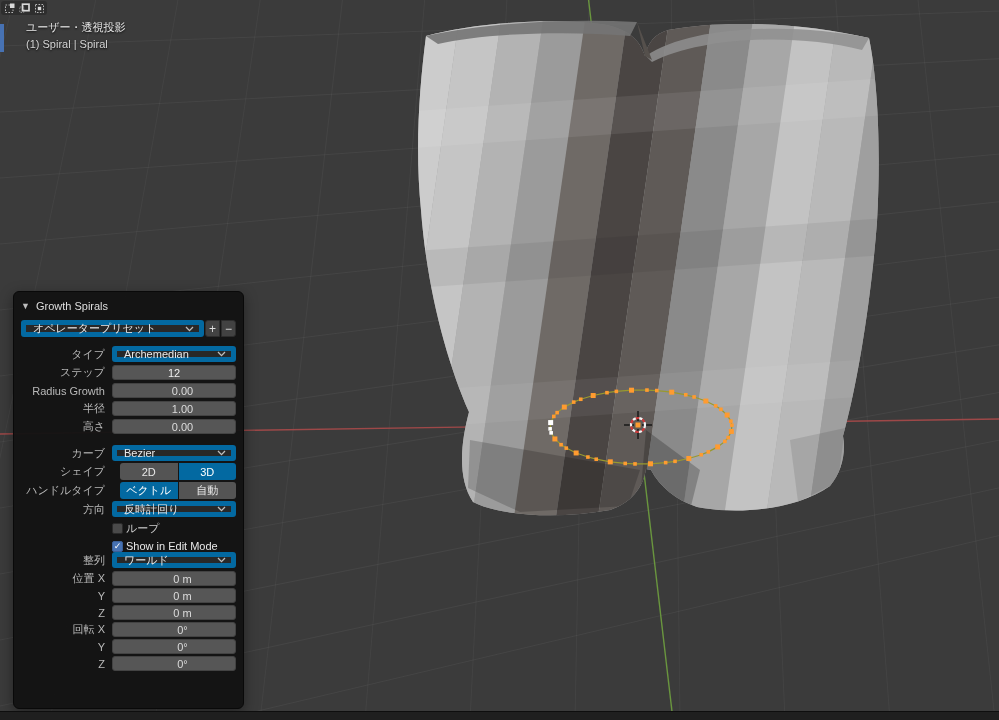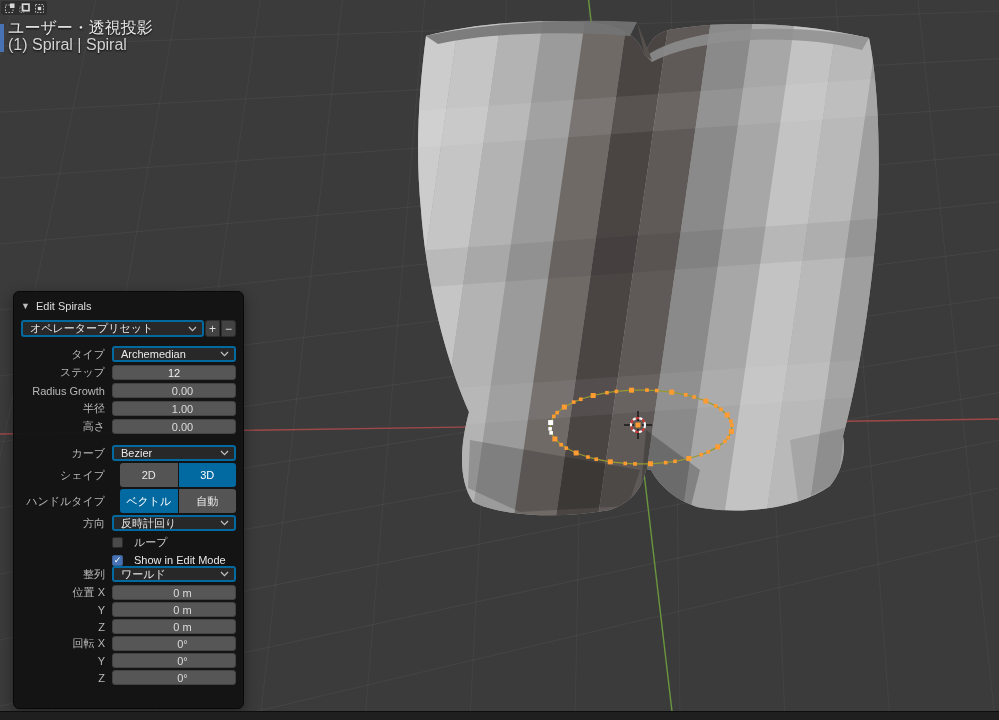--- a/index.html
+++ b/index.html
@@ -5,53 +5,53 @@
   html,body{margin:0;padding:0;background:#222;}
   #app{position:relative;width:999px;height:720px;overflow:hidden;background:#3b3b3b;
        font-family:"Liberation Sans", sans-serif; -webkit-font-smoothing:antialiased;}
   svg{display:block;}
   
   #vp-svg{position:absolute;left:0;top:0;}
   #selmode-bar{position:absolute;left:1px;top:1px;width:46px;height:14px;background:#2e2e2e;
       border-radius:3px;display:flex;align-items:center;gap:1px;padding:0 1px;box-sizing:border-box;}
   .selmode-btn{width:14px;height:12px;display:flex;align-items:center;justify-content:center;border-radius:2px;}
   #tool-accent{position:absolute;left:0;top:24px;width:4px;height:28px;background:#4772b3;}
-  #view-text{position:absolute;left:8px;top:19px;color:#e9e9e9;font-size:16px;line-height:17px;
+  #view-text{position:absolute;left:26px;top:19px;color:#e9e9e9;font-size:11px;line-height:17px;
       text-shadow:0 1px 2px rgba(0,0,0,.85);white-space:nowrap;}
   #view-text .sub{color:#d4d4d4;}
   
   #statusbar{position:absolute;left:0;top:711px;width:999px;height:9px;background:#1f1f1f;border-top:1px solid #0e0e0e;box-sizing:border-box;}
   
   #panel{position:absolute;left:13px;top:291px;width:231px;height:418px;background:rgba(19,19,19,0.96);
       border:1px solid #090909;border-radius:6px;box-sizing:border-box;padding:5px 7px 0 7px;
       color:#e6e6e6;font-size:11px;box-shadow:0 4px 14px rgba(0,0,0,.4);}
   #panel-header{display:flex;align-items:center;height:17px;color:#dedede;}
   #panel-header .caret{margin-right:6px;color:#bdbdbd;font-size:9px;}
   .row{display:flex;align-items:center;}
   .lbl{flex:0 0 91px;text-align:right;padding-right:7px;box-sizing:border-box;color:#b9b9b9;
        white-space:nowrap;overflow:hidden;font-size:11px;}
   .fld{flex:1;min-width:0;}
-  .dd{height:16px;background:#282828;border:2px solid #0369a1;border-radius:3px;display:flex;align-items:center;
+  .dd{height:16px;background:#282828;border:5px solid #0369a1;border-radius:3px;display:flex;align-items:center;
       padding:0 5px 0 7px;box-sizing:border-box;color:#e9e9e9;cursor:default;}
   .dd .txt{flex:1;white-space:nowrap;overflow:hidden;}
   .chev{flex:0 0 auto;margin-left:4px;}
   .num{height:15px;background:#565656;border:1px solid #434343;border-radius:3px;display:flex;align-items:center;
       justify-content:center;color:#f0f0f0;box-sizing:border-box;}
   .num.dim{color:#dcdcdc;padding-left:17px;}
-  .seg{display:flex;height:24px;gap:1px;padding-left:8px;}
+  .seg{display:flex;height:17px;gap:1px;padding-left:8px;}
   .seg .opt{flex:1;display:flex;align-items:center;justify-content:center;background:#545454;color:#e9e9e9;box-sizing:border-box;}
   .seg .opt:first-child{border-radius:3px 0 0 3px;}
   .seg .opt:last-child{border-radius:0 3px 3px 0;}
   .seg .opt.on{background:#0369a1;color:#ffffff;}
   .cbrow{display:flex;align-items:center;height:12px;}
   .cb{width:11px;height:11px;border-radius:2px;background:#4a4a4a;border:1px solid #2a2a2a;box-sizing:border-box;
       display:flex;align-items:center;justify-content:center;}
   .cb.on{background:#4772b3;border-color:#3a5f97;}
   .cb.on::after{content:"\2713";color:#fff;font-size:9px;line-height:1;}
-  .cblbl{margin-left:11px;color:#cdcdcd;}
+  .cblbl{margin-left:3px;color:#cdcdcd;}
   .cblbl.bright{color:#e8e8e8;}
   #preset-row{display:flex;align-items:center;gap:1px;height:17px;margin-top:6px;}
   #preset-row .dd{flex:1;height:17px;}
   .mini-btn{flex:0 0 15px;height:17px;background:#424242;border:1px solid #2d2d2d;box-sizing:border-box;
       display:flex;align-items:center;justify-content:center;color:#dddddd;font-size:12px;}
   .mini-btn.add{border-radius:3px 0 0 3px;}
   .mini-btn.sub{border-radius:0 3px 3px 0;}
   
   .mt9{margin-top:9px;}  .mt8{margin-top:8px;}  .mt3{margin-top:3px;}
   .mt11{margin-top:11px;} .mt2{margin-top:2px;} .mt5{margin-top:5px;}
@@ -221,21 +221,21 @@
   <div id="tool-accent"></div>
 
   <div id="view-text">
     <div>ユーザー・透視投影</div>
     <div class="sub">(1) Spiral | Spiral</div>
   </div>
 
   <div id="panel">
     <div id="panel-header">
       <span class="caret">▼</span>
-      <span>Edit Spirals</span>
+      <span>Growth Spirals</span>
     </div>
 
     <div id="preset-row">
       <div class="dd">
         <span class="txt">オペレータープリセット</span>
         <svg class="chev" width="9" height="6" viewBox="0 0 9 6">
             <path d="M1 1 L4.5 4.6 L8 1" fill="none" stroke="#bfbfbf" stroke-width="1.3"></path>
           </svg>
       </div>
       <div class="mini-btn add">+</div>

